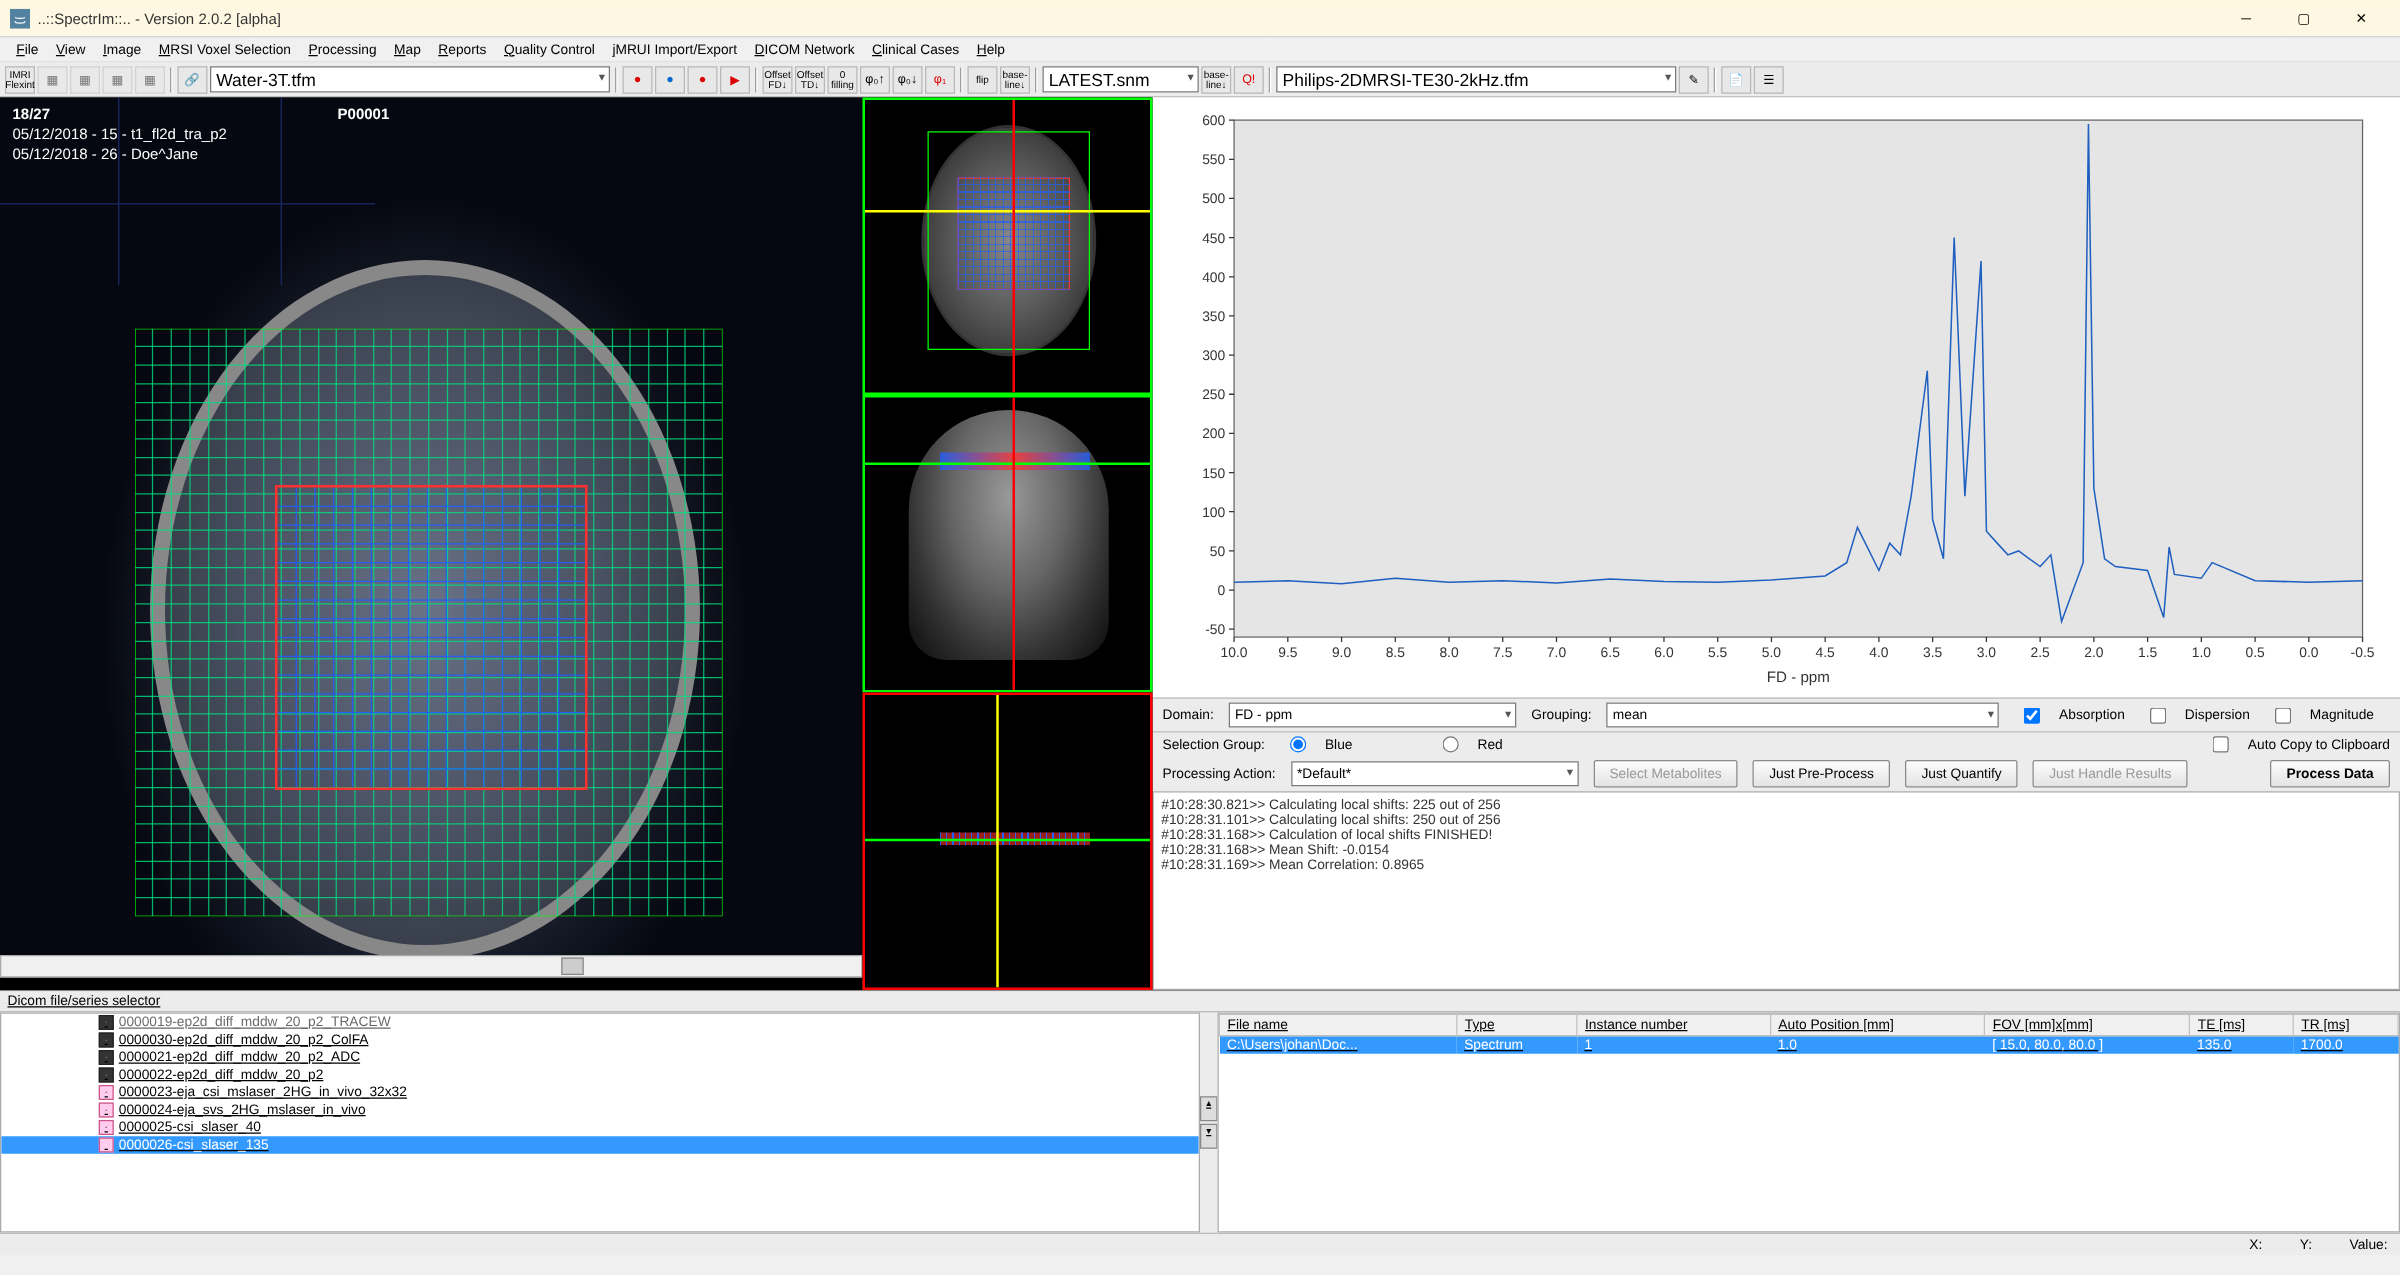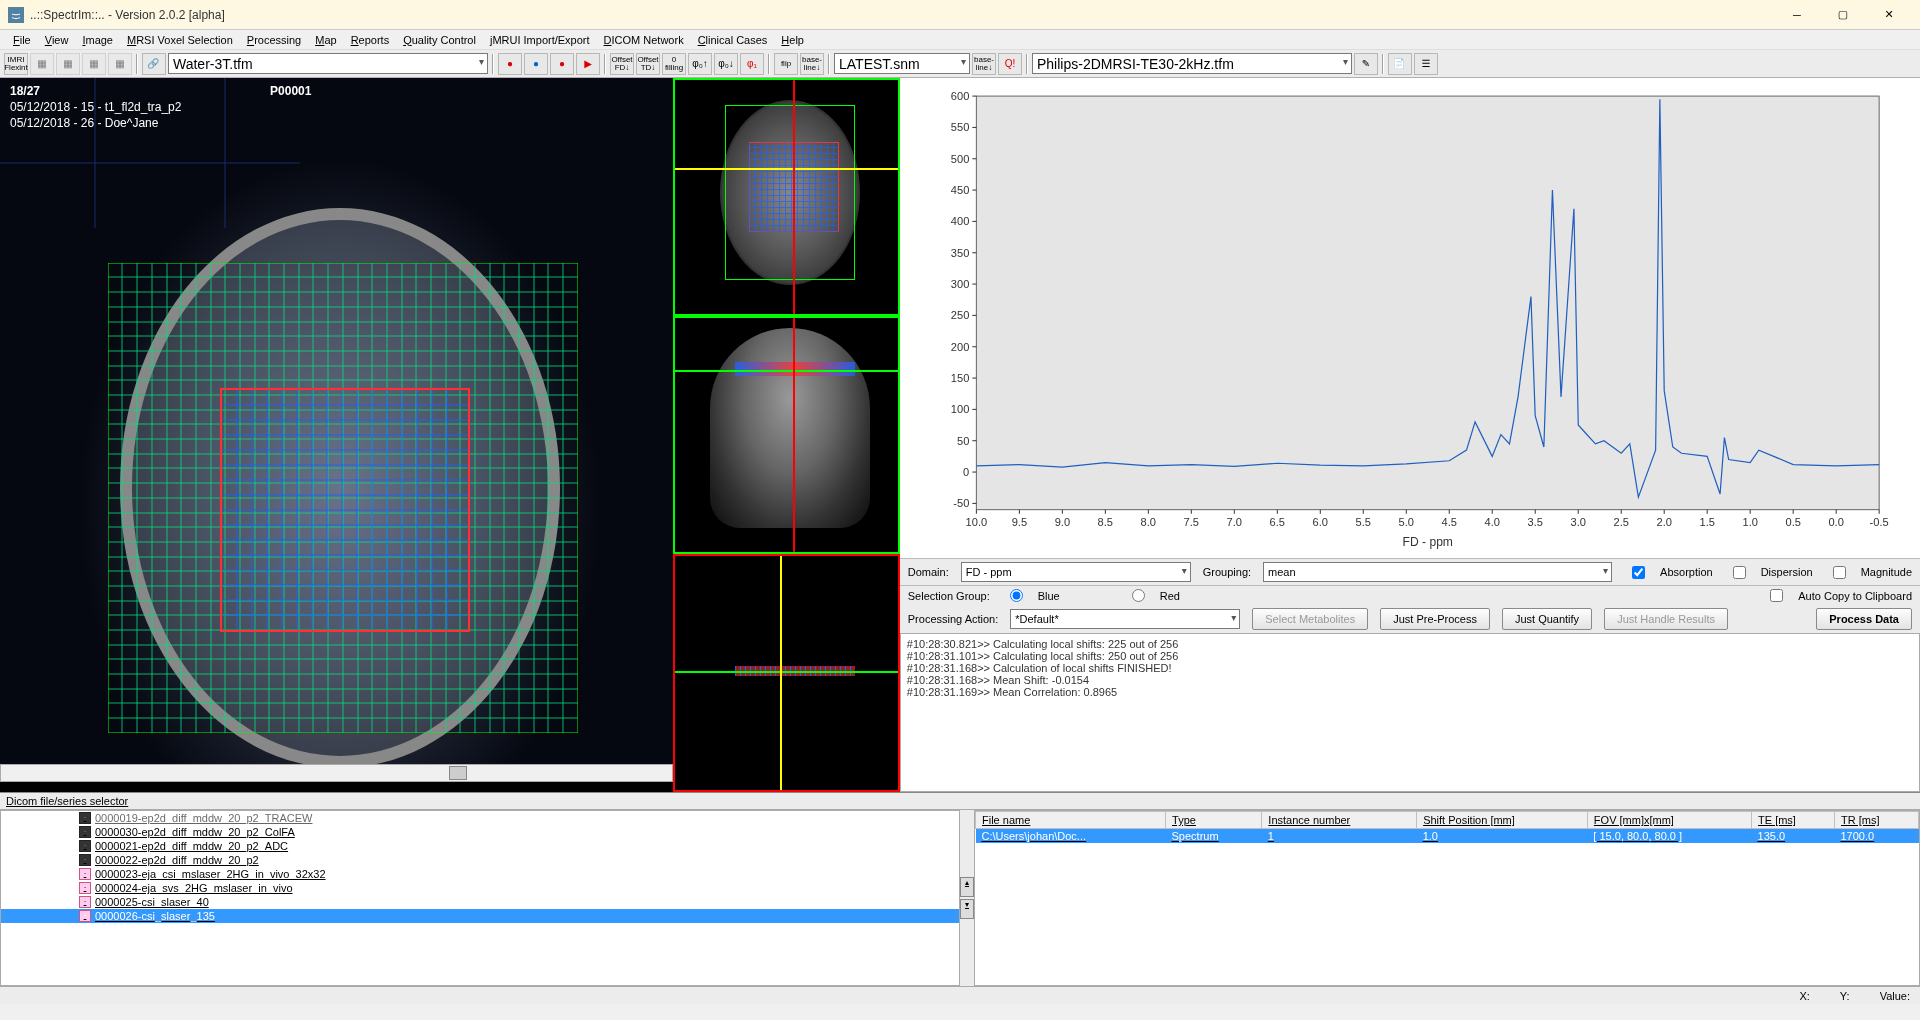--- a/index.html
+++ b/index.html
@@ -143,21 +143,21 @@
   <div class="tb-btn">φ₀↓</div>
   <div class="tb-btn" style="color:#d00">φ₁</div>
   <div class="tb-sep"></div>
   <div class="tb-btn">
       <span class="tb-label">flip</span>
     </div>
   <div class="tb-btn">
       <span class="tb-label">base-<br>line↓</span>
     </div>
   <div class="tb-sep"></div>
-  <div class="tb-combo" style="width:136px">
+  <div class="tb-combo" style="width:125px">
       <span>LATEST.snm</span>
     </div>
   <div class="tb-btn">
       <span class="tb-label">base-<br>line↓</span>
     </div>
   <div class="tb-btn" style="color:#d00">Q!</div>
   <div class="tb-sep"></div>
   <div class="tb-combo" style="width:320px">
       <span>Philips-2DMRSI-TE30-2kHz.tfm</span>
     </div>
@@ -411,21 +411,21 @@
           <path d="M50.0,376.5L92.6,375.3L135.2,377.8L177.9,373.4L220.5,376.5L263.1,375.3L305.7,377.1L348.3,374.0L391.0,375.9L433.6,376.5L476.2,374.7L518.8,371.5L535.9,361.0L544.4,333.0L561.4,367.2L570.0,345.5L578.5,354.8L587.0,308.2L599.8,208.8L604.0,326.8L612.6,357.9L621.1,103.2L629.6,308.2L642.4,121.8L646.7,336.1L655.2,345.5L663.7,354.8L672.2,351.7L680.8,357.9L689.3,364.1L697.8,354.8L706.3,407.6L723.4,361.0L727.6,13.1L731.9,302.0L740.4,357.9L749.0,364.1L774.5,367.2L787.3,404.5L791.6,348.6L795.8,370.3L817.1,373.4L825.7,361.0L859.8,375.3L902.4,376.5L945.0,375.3" fill="none" stroke="#1f5fbf" stroke-width="1.2"></path>
         </svg>
     </div>
 
     <div class="controls-row" style="border-top:1px solid #bbb">
       <label>Domain:</label>
       <div class="ctrl-combo" style="width:230px">
           <span>FD - ppm</span>
         </div>
       <label>Grouping:</label>
-      <div class="ctrl-combo" style="width:349px">
+      <div class="ctrl-combo" style="width:314px">
           <span>mean</span>
         </div>
       <input type="checkbox" checked="" style="">
         <label>Absorption</label>
       <input type="checkbox" style="">
         <label>Dispersion</label>
       <input type="checkbox" style="">
         <label>Magnitude</label>
     </div>
 
@@ -505,21 +505,21 @@
       <div style="height:20px;border:1px solid #888;background:#ddd;font-size:8px;text-align:center">▴</div>
       <div style="height:20px;border:1px solid #888;background:#ddd;font-size:8px;text-align:center">▾</div>
     </div>
     <div class="table-pane">
       <table class="tbl" id="filetable">
           <thead>
             <tr>
               <th>File name</th>
               <th>Type</th>
               <th>Instance number</th>
-              <th>Shift Position [mm]</th>
+              <th>Auto Position [mm]</th>
               <th>FOV [mm]x[mm]</th>
               <th>TE [ms]</th>
               <th>TR [ms]</th>
             </tr>
           </thead>
           <tbody>
             <tr class="sel">
               <td>C:\Users\johan\Doc...</td>
               <td>Spectrum</td>
               <td>1</td>

